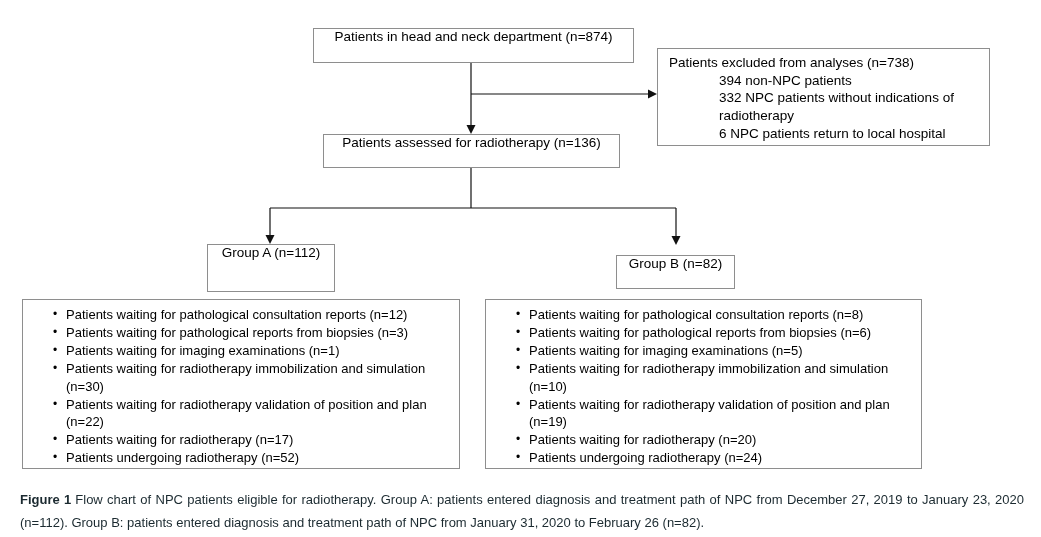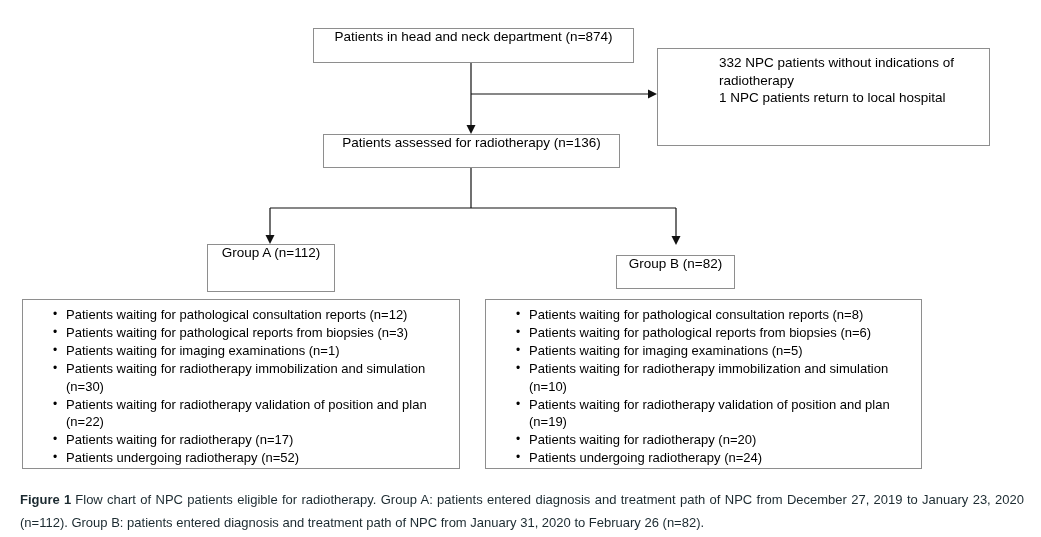--- a/index.html
+++ b/index.html
@@ -97,23 +97,25 @@
 
     <line x1="676" y1="208" x2="676" y2="237"></line>
     <polygon points="671.5,236 680.5,236 676,245"></polygon>
   </svg>
 
   <div class="fbox center box-top">
     <span>Patients in head and neck department (n=874)</span>
   </div>
 
   <div class="fbox box-excluded">
+    <div>Patients excluded from analyses (n=738)</div>
     <div class="ex-items">
+        <div>394 non-NPC patients</div>
         <div>332 NPC patients without indications of radiotherapy</div>
-        <div>1 NPC patients return to local hospital</div>
+        <div>6 NPC patients return to local hospital</div>
       </div>
   </div>
 
   <div class="fbox center box-assessed">
     <span>Patients assessed for radiotherapy (n=136)</span>
   </div>
 
   <div class="fbox center box-group-a">
     <span>Group A (n=112)</span>
   </div>

